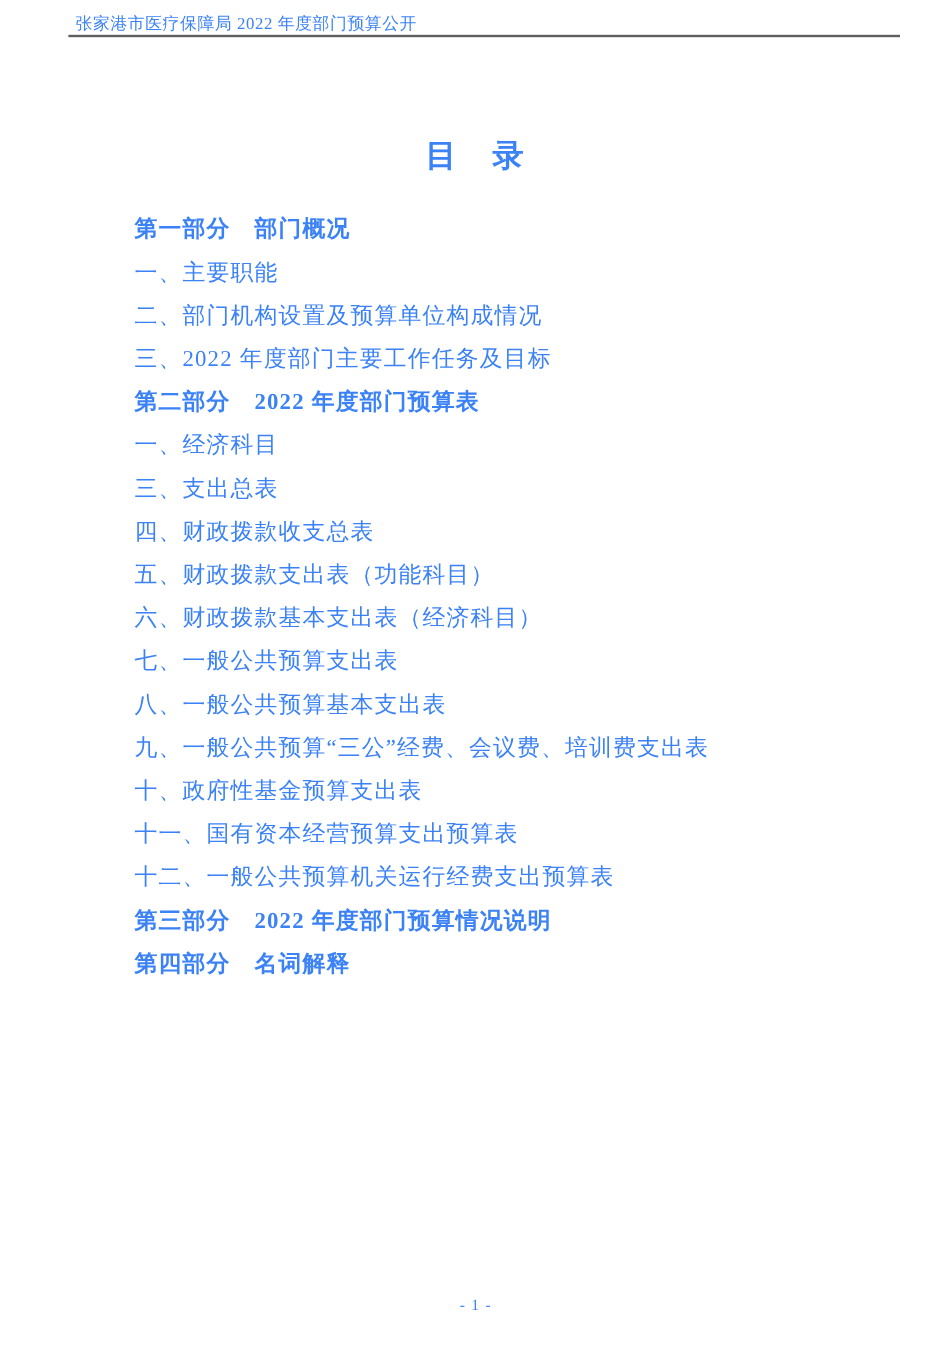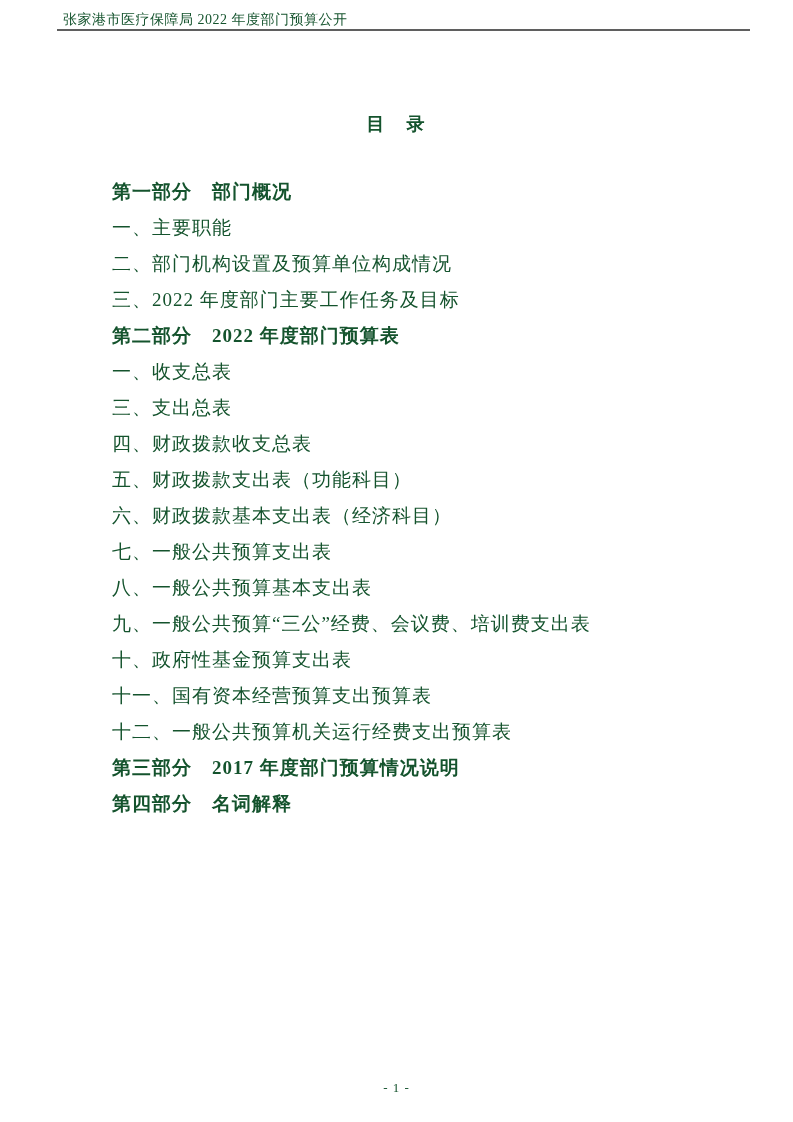--- a/index.html
+++ b/index.html
@@ -32,21 +32,21 @@
     height: 2px;
     background: #5f5f5f;
   }
   .doc-title {
     position: absolute;
     left: 0;
     top: 112px;
     width: 100%;
     margin: 0;
     text-align: center;
-    font-size: 18px;
+    font-size: 26px;
     font-weight: 700;
     letter-spacing: 2px;
     white-space: nowrap;
   }
   .toc {
     position: absolute;
     left: 112px;
     top: 174px;
     width: 640px;
   }
@@ -66,47 +66,47 @@
     top: 1080px;
     width: 100%;
     text-align: center;
     font-size: 13px;
     letter-spacing: 1px;
   }
 </style>
 </head>
 <body>
 
-<div class="page" style="color: #14532d;">
+<div class="page" style="color: #3b82f6;">
 
   <div>
     <div class="header-text">张家港市医疗保障局 2022 年度部门预算公开</div>
     <div class="header-rule" style="background: rgb(95, 95, 95);"></div>
   </div>
 
   <h1 class="doc-title">目　录</h1>
 
   <div class="toc">
       <div class="toc-item bold">第一部分　部门概况</div>
       <div class="toc-item">一、主要职能</div>
       <div class="toc-item">二、部门机构设置及预算单位构成情况</div>
       <div class="toc-item">三、2022 年度部门主要工作任务及目标</div>
       <div class="toc-item bold">第二部分　2022 年度部门预算表</div>
-      <div class="toc-item">一、收支总表</div>
+      <div class="toc-item">一、经济科目</div>
       <div class="toc-item">三、支出总表</div>
       <div class="toc-item">四、财政拨款收支总表</div>
       <div class="toc-item">五、财政拨款支出表（功能科目）</div>
       <div class="toc-item">六、财政拨款基本支出表（经济科目）</div>
       <div class="toc-item">七、一般公共预算支出表</div>
       <div class="toc-item">八、一般公共预算基本支出表</div>
       <div class="toc-item">九、一般公共预算“三公”经费、会议费、培训费支出表</div>
       <div class="toc-item">十、政府性基金预算支出表</div>
       <div class="toc-item">十一、国有资本经营预算支出预算表</div>
       <div class="toc-item">十二、一般公共预算机关运行经费支出预算表</div>
-      <div class="toc-item bold">第三部分　2017 年度部门预算情况说明</div>
+      <div class="toc-item bold">第三部分　2022 年度部门预算情况说明</div>
       <div class="toc-item bold">第四部分　名词解释</div>
     </div>
 
   <div class="footer">
     <span>- 1 -</span>
   </div>
 
 </div>
 
 </body></html>

